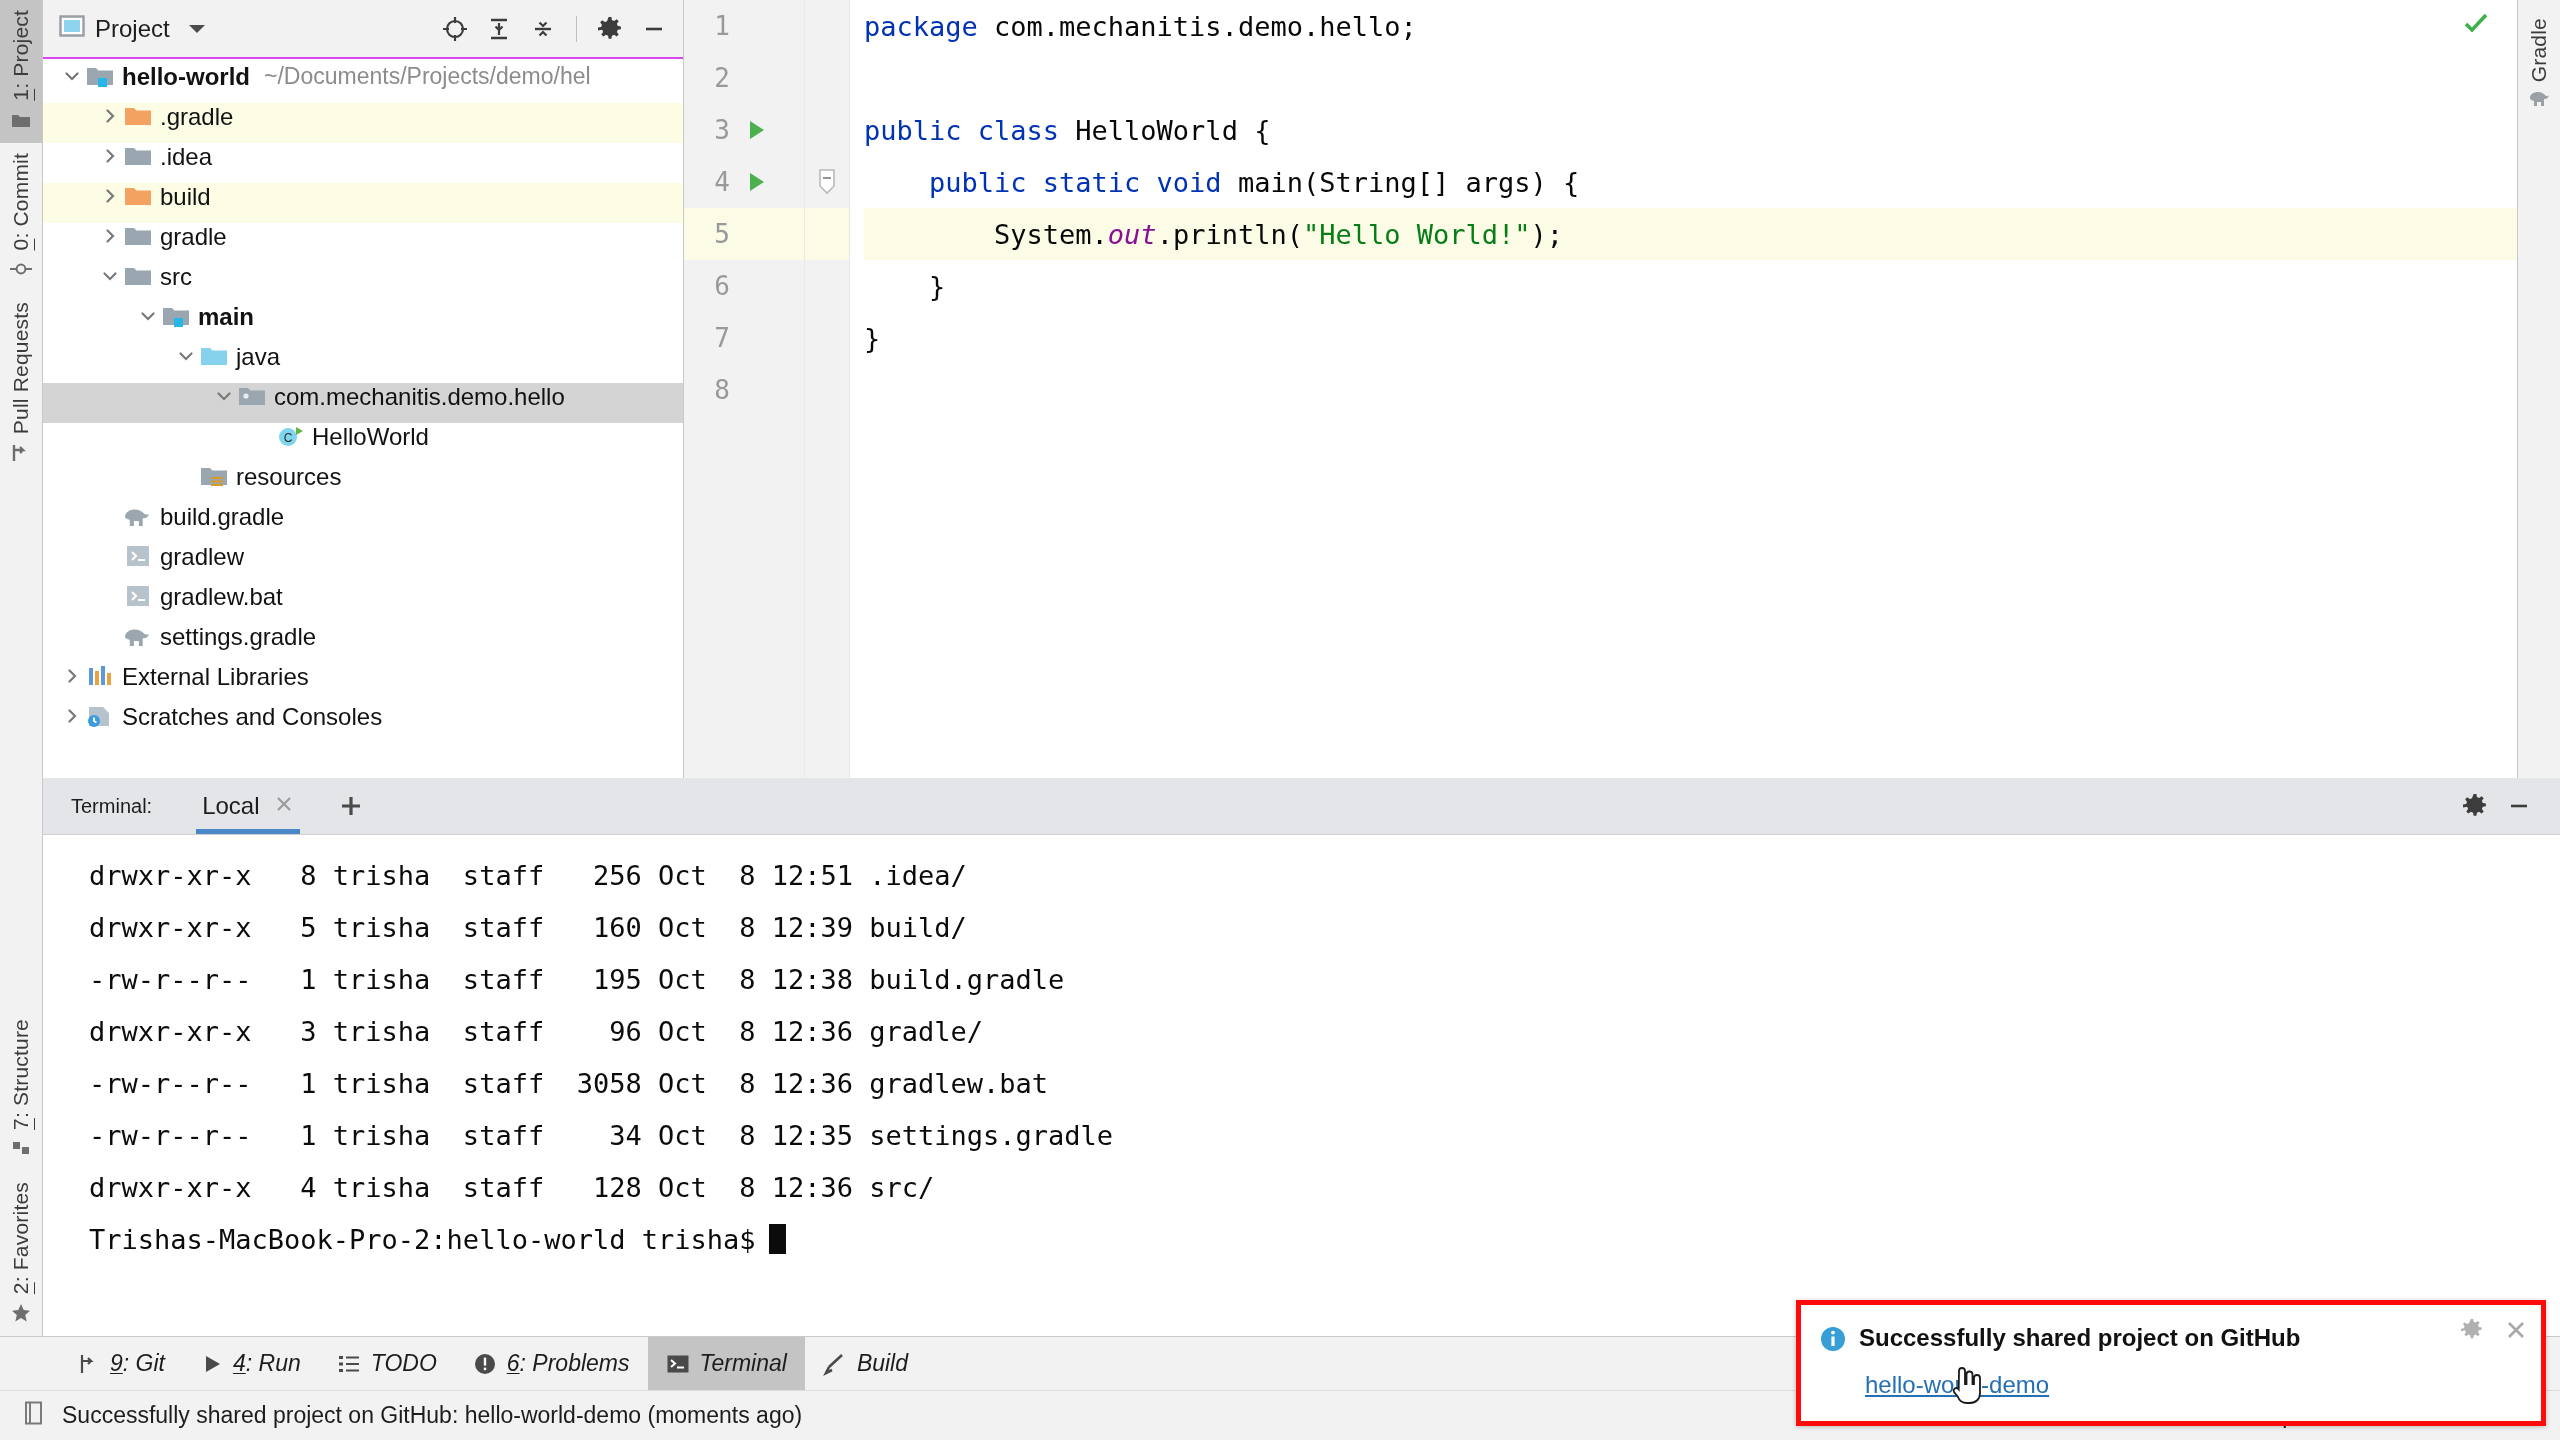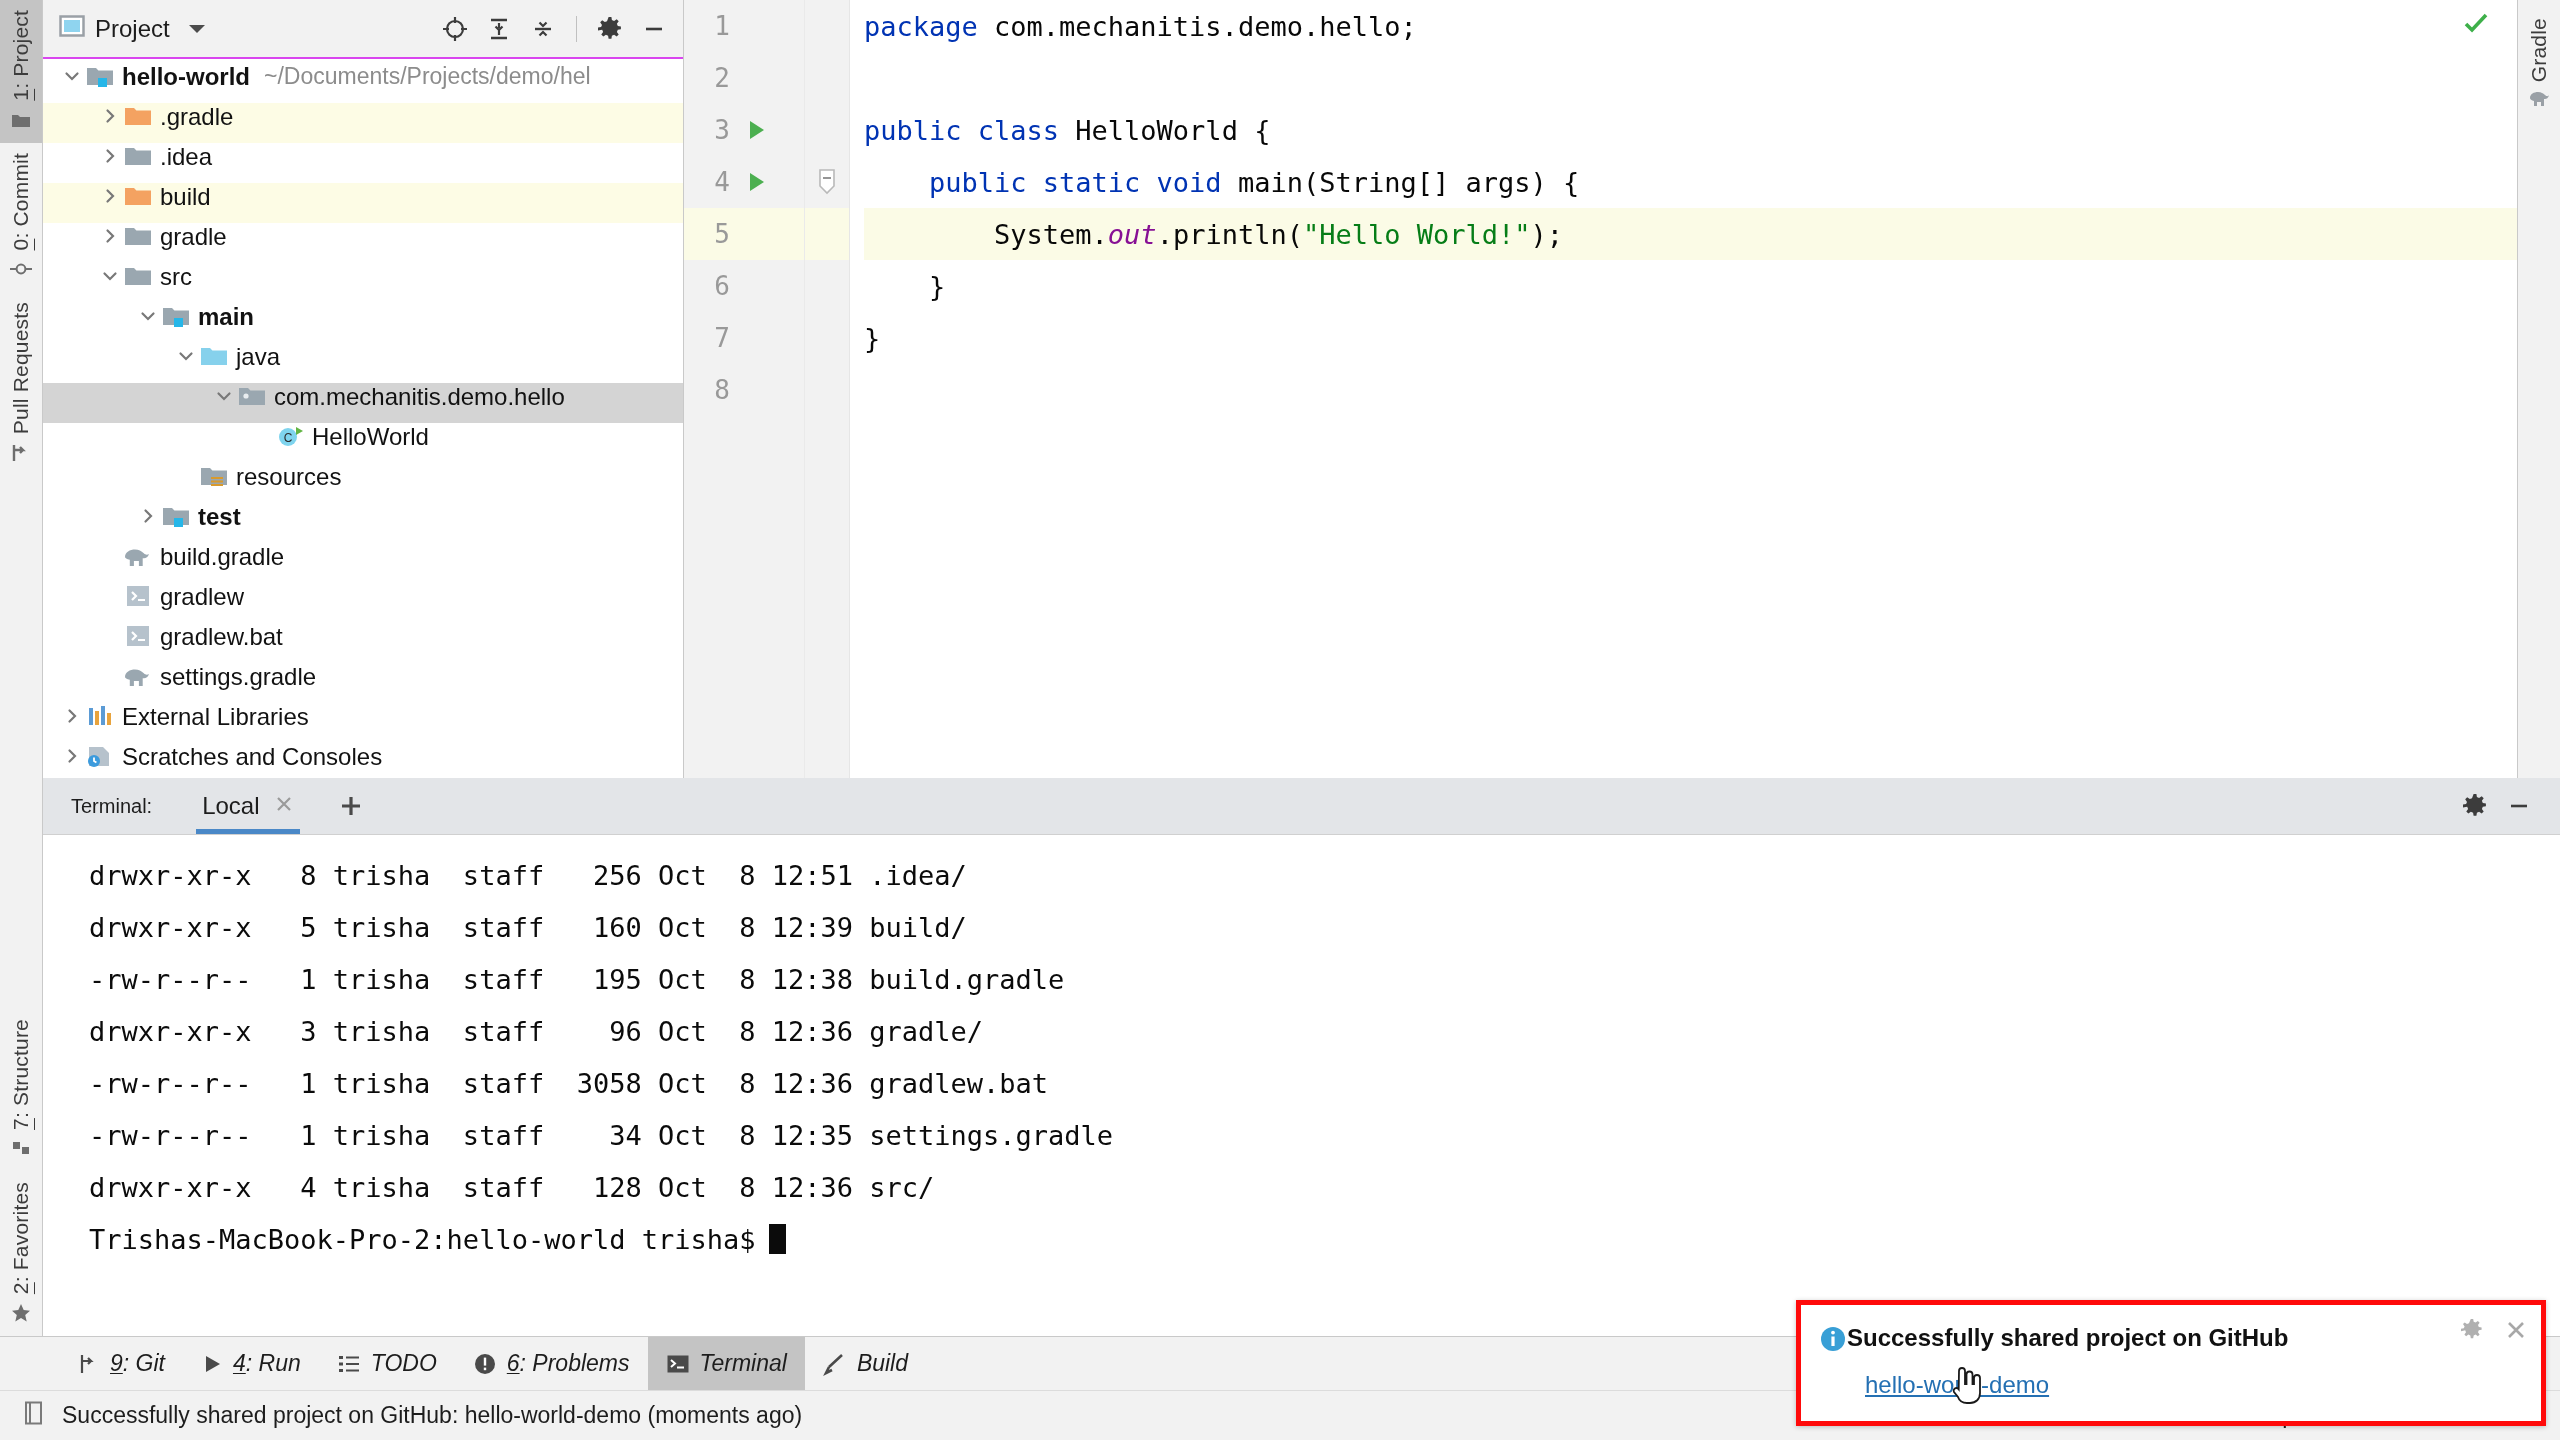--- a/index.html
+++ b/index.html
@@ -124,21 +124,21 @@
   .tline{height:52px;display:flex;align-items:center;white-space:pre;}
   .cursor-block{display:inline-block;width:17px;height:30px;background:#0b0b0b;vertical-align:-5px;margin-left:14px;}
 
   
   .notif{
     position:absolute;right:14px;bottom:14px;width:740px;
     border:5px solid #ff0a0a;background:#ffffff;
     box-shadow:0 1px 5px rgba(0,0,0,.22);
   }
   .notif-inner{padding:18px 16px 22px 18px;position:relative;}
-  .notif-top{display:flex;align-items:flex-start;gap:0;}
+  .notif-top{display:flex;align-items:flex-start;gap:12px;}
   .notif-title{font-size:24px;font-weight:bold;color:#111;line-height:1.2;padding-top:1px;}
   .notif-actions{position:absolute;right:12px;top:12px;display:flex;gap:18px;align-items:center;}
   .notif-link{
     display:inline-block;margin:12px 0 0 46px;font-size:24px;color:#2470b3;
     text-decoration:underline;position:relative;
   }
   .cursor-hand{position:absolute;left:150px;top:60px;width:34px;height:40px;}
 
   
   .toolbar{
@@ -412,34 +412,20 @@
               </div>
               <div class="trow" style="padding-left: 130px;">
                 <span class="twist"></span>
                 <span class="tico">
                   <svg width="30" height="26" viewBox="0 0 30 26">
                     <path d="M2 5h9l2.4 2.6H28V22H2z" fill="#9aa7b0"></path>
                     <path d="M12 15h12M12 18.5h12M12 22h12" stroke="#d89a2d" stroke-width="2"></path>
                   </svg>
                 </span>
                 <span class="tlabel">resources</span>
-              </div>
-              <div class="trow" style="padding-left: 92px;">
-                <span class="twist">
-                  <svg width="20" height="20" viewBox="0 0 20 20">
-                    <path d="M7.5 4.5L13 10l-5.5 5.5" stroke="#787878" stroke-width="2.2" fill="none" stroke-linecap="round"></path>
-                  </svg>
-                </span>
-                <span class="tico">
-                  <svg width="30" height="26" viewBox="0 0 30 26">
-                    <path d="M2 5h9l2.4 2.6H28V22H2z" fill="#9aa7b0"></path>
-                    <rect x="13" y="15" width="9" height="9" fill="#26b6e8"></rect>
-                  </svg>
-                </span>
-                <span class="tlabel b">test</span>
               </div>
               <div class="trow" style="padding-left: 54px;">
                 <span class="twist"></span>
                 <span class="tico">
                   <svg width="30" height="26" viewBox="0 0 30 26">
                     <path d="M2 14c0-5 5-7.5 10-7.5 3.8 0 6.3 1.3 8.8 3.8 2 2 3.8 1.5 5.2.7-1.2 3.8-3.8 4.8-6.3 4.2V23h-3.8v-5h-5v5H6.8v-6.3C3.8 16.2 2 14.8 2 14z" fill="#9aa7b0"></path>
                   </svg>
                 </span>
                 <span class="tlabel">build.gradle</span>
               </div>

